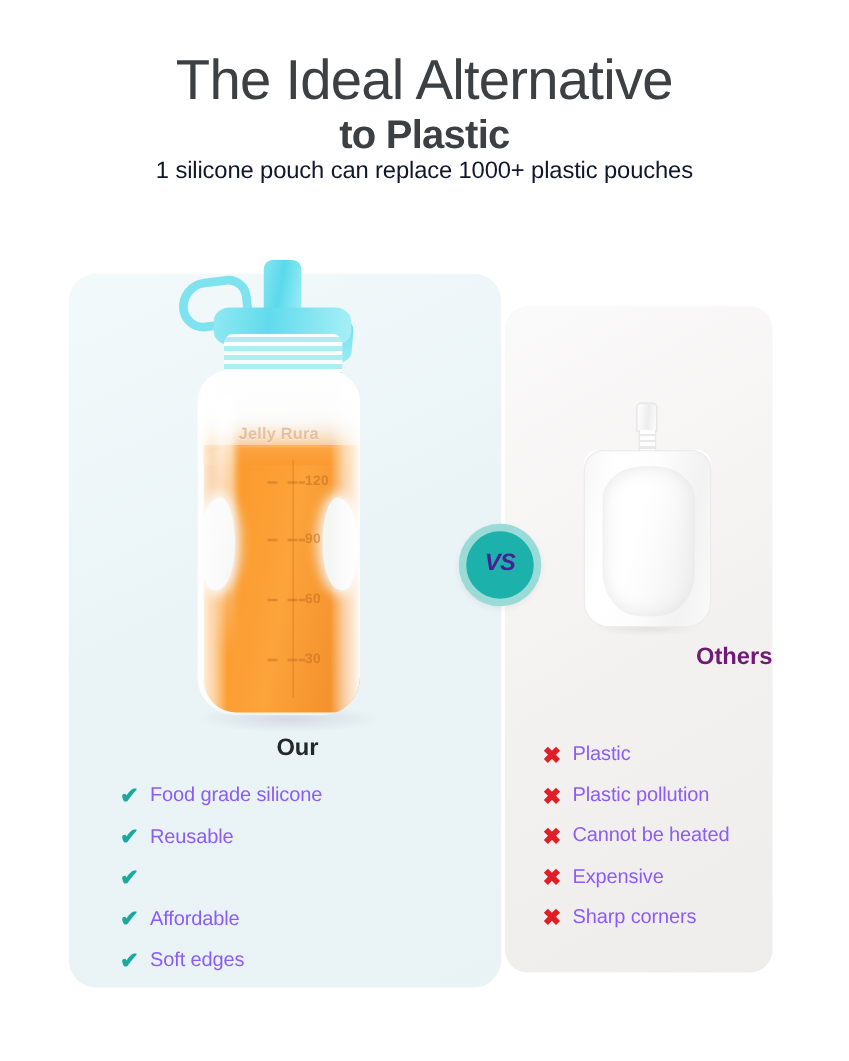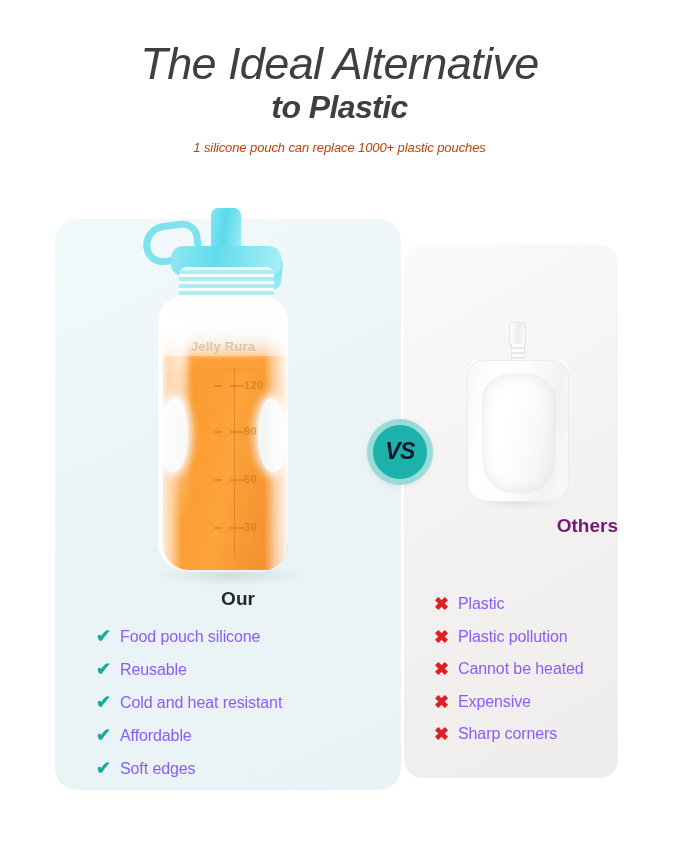--- a/index.html
+++ b/index.html
@@ -19,43 +19,41 @@
     background: #ffffff;
   }
 
   
   .header {
     position: absolute;
     top: 40px;
     left: 0;
     width: 679px;
     text-align: center;
-    font-style: italic;
   }
   .title-line1 {
     font-size: 45px;
     font-weight: 400;
     color: #3d4043;
     letter-spacing: -0.6px;
     line-height: 1.08;
     white-space: nowrap;
   }
   .title-line2 {
     font-size: 32px;
     font-weight: 700;
     color: #3d4043;
     letter-spacing: -0.6px;
     line-height: 1.18;
     white-space: nowrap;
   }
   .subtitle {
-    margin-top: 14px;
-    font-size: 13px;
+    font-size: 19px;
     font-weight: 400;
-    color: #c2410c;
+    color: #0f172a;
     letter-spacing: -0.1px;
     white-space: nowrap;
   }
 
   
   .panel-left {
     position: absolute;
     left: 55px;
     top: 219px;
     width: 346px;
@@ -83,24 +81,24 @@
     border-radius: 50%;
     background: #1cb2ab;
     border: 6px solid #9adbd8;
     display: flex;
     align-items: center;
     justify-content: center;
     z-index: 8;
     box-shadow: 0 2px 6px rgba(0,0,0,0.06);
   }
   .vs-badge span {
-    font-size: 23px;
+    font-size: 19px;
     font-weight: 700;
     font-style: italic;
-    color: #0f172a;
+    color: #4c1d95;
     letter-spacing: -0.5px;
     transform: translateY(-1px);
   }
 
   
   .bottle-wrap {
     position: absolute;
     left: 128px;
     top: 208px;
     width: 200px;
@@ -528,29 +526,28 @@
   <div class="vs-badge">
     <span>VS</span>
   </div>
 
   <div class="label-our">Our</div>
   <div class="label-others">Others</div>
 
   <div class="list-left">
     <div class="feat-row">
       <span class="ic ic-check">✔</span>
-      <span class="txt">Food pouch silicone</span>
+      <span class="txt">Food grade silicone</span>
     </div>
     <div class="feat-row">
       <span class="ic ic-check">✔</span>
       <span class="txt">Reusable</span>
     </div>
     <div class="feat-row">
       <span class="ic ic-check">✔</span>
-      <span class="txt">Cold and heat resistant</span>
     </div>
     <div class="feat-row">
       <span class="ic ic-check">✔</span>
       <span class="txt">Affordable</span>
     </div>
     <div class="feat-row">
       <span class="ic ic-check">✔</span>
       <span class="txt">Soft edges</span>
     </div>
   </div>

